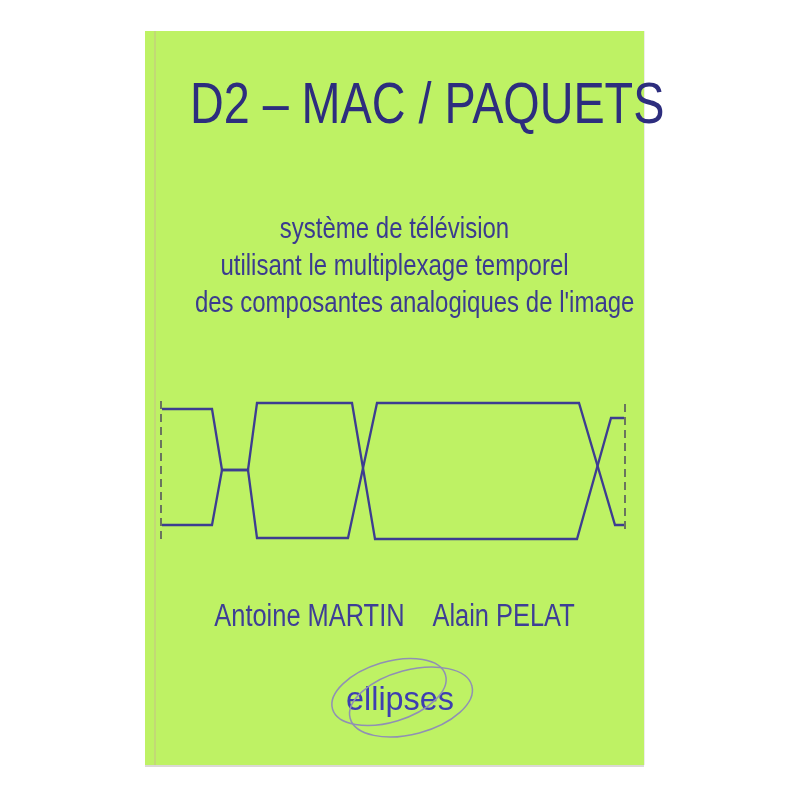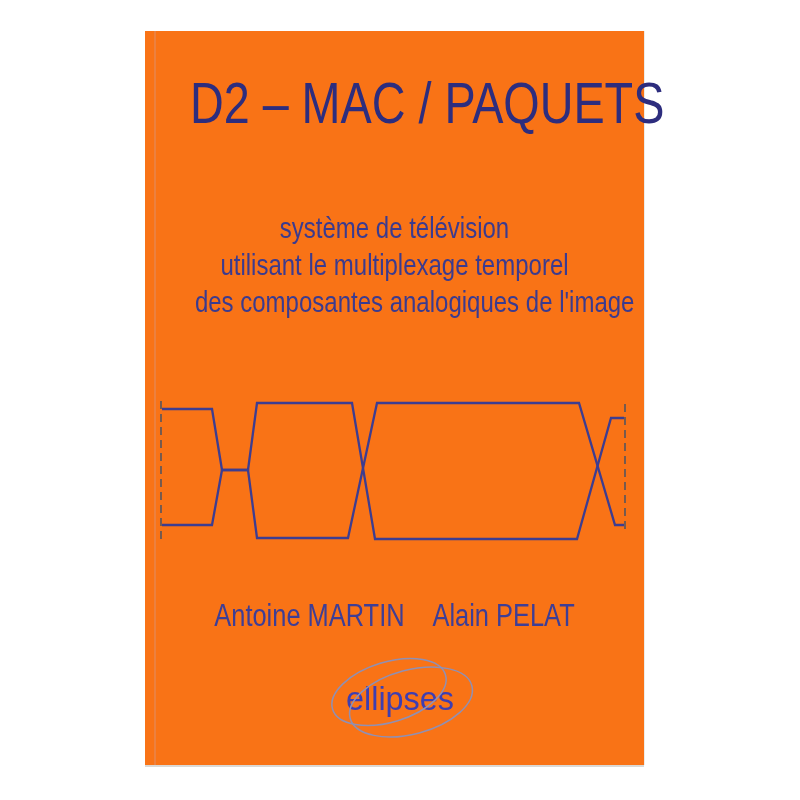--- a/index.html
+++ b/index.html
@@ -14,21 +14,21 @@
     height: 800px;
     background: #ffffff;
     overflow: hidden;
   }
   .cover {
     position: absolute;
     left: 145px;
     top: 31px;
     width: 499px;
     height: 734px;
-    background: #f97316;
+    background: #bef264;
     box-shadow: 0 2px 0 rgba(190,186,178,0.55), 1px 0 0 rgba(210,207,200,0.4);
   }
   .scan-edge-line {
     position: absolute;
     left: 9px;
     top: 0;
     width: 2px;
     height: 100%;
     background: rgba(205,158,158,0.30);
   }

